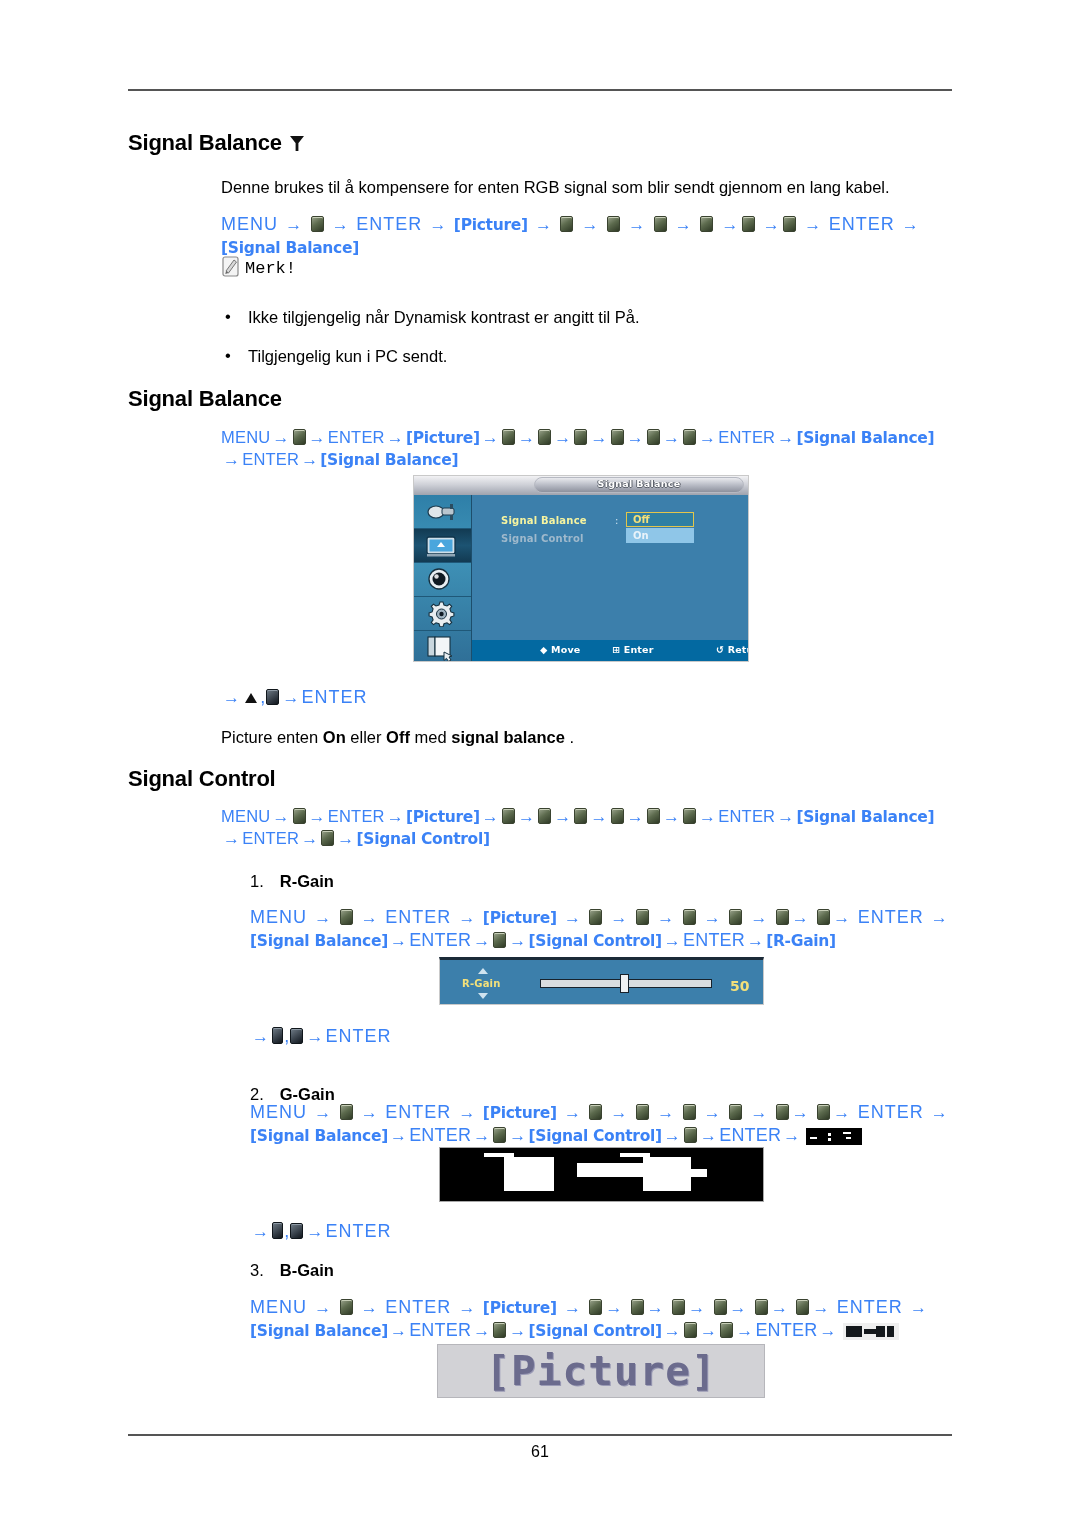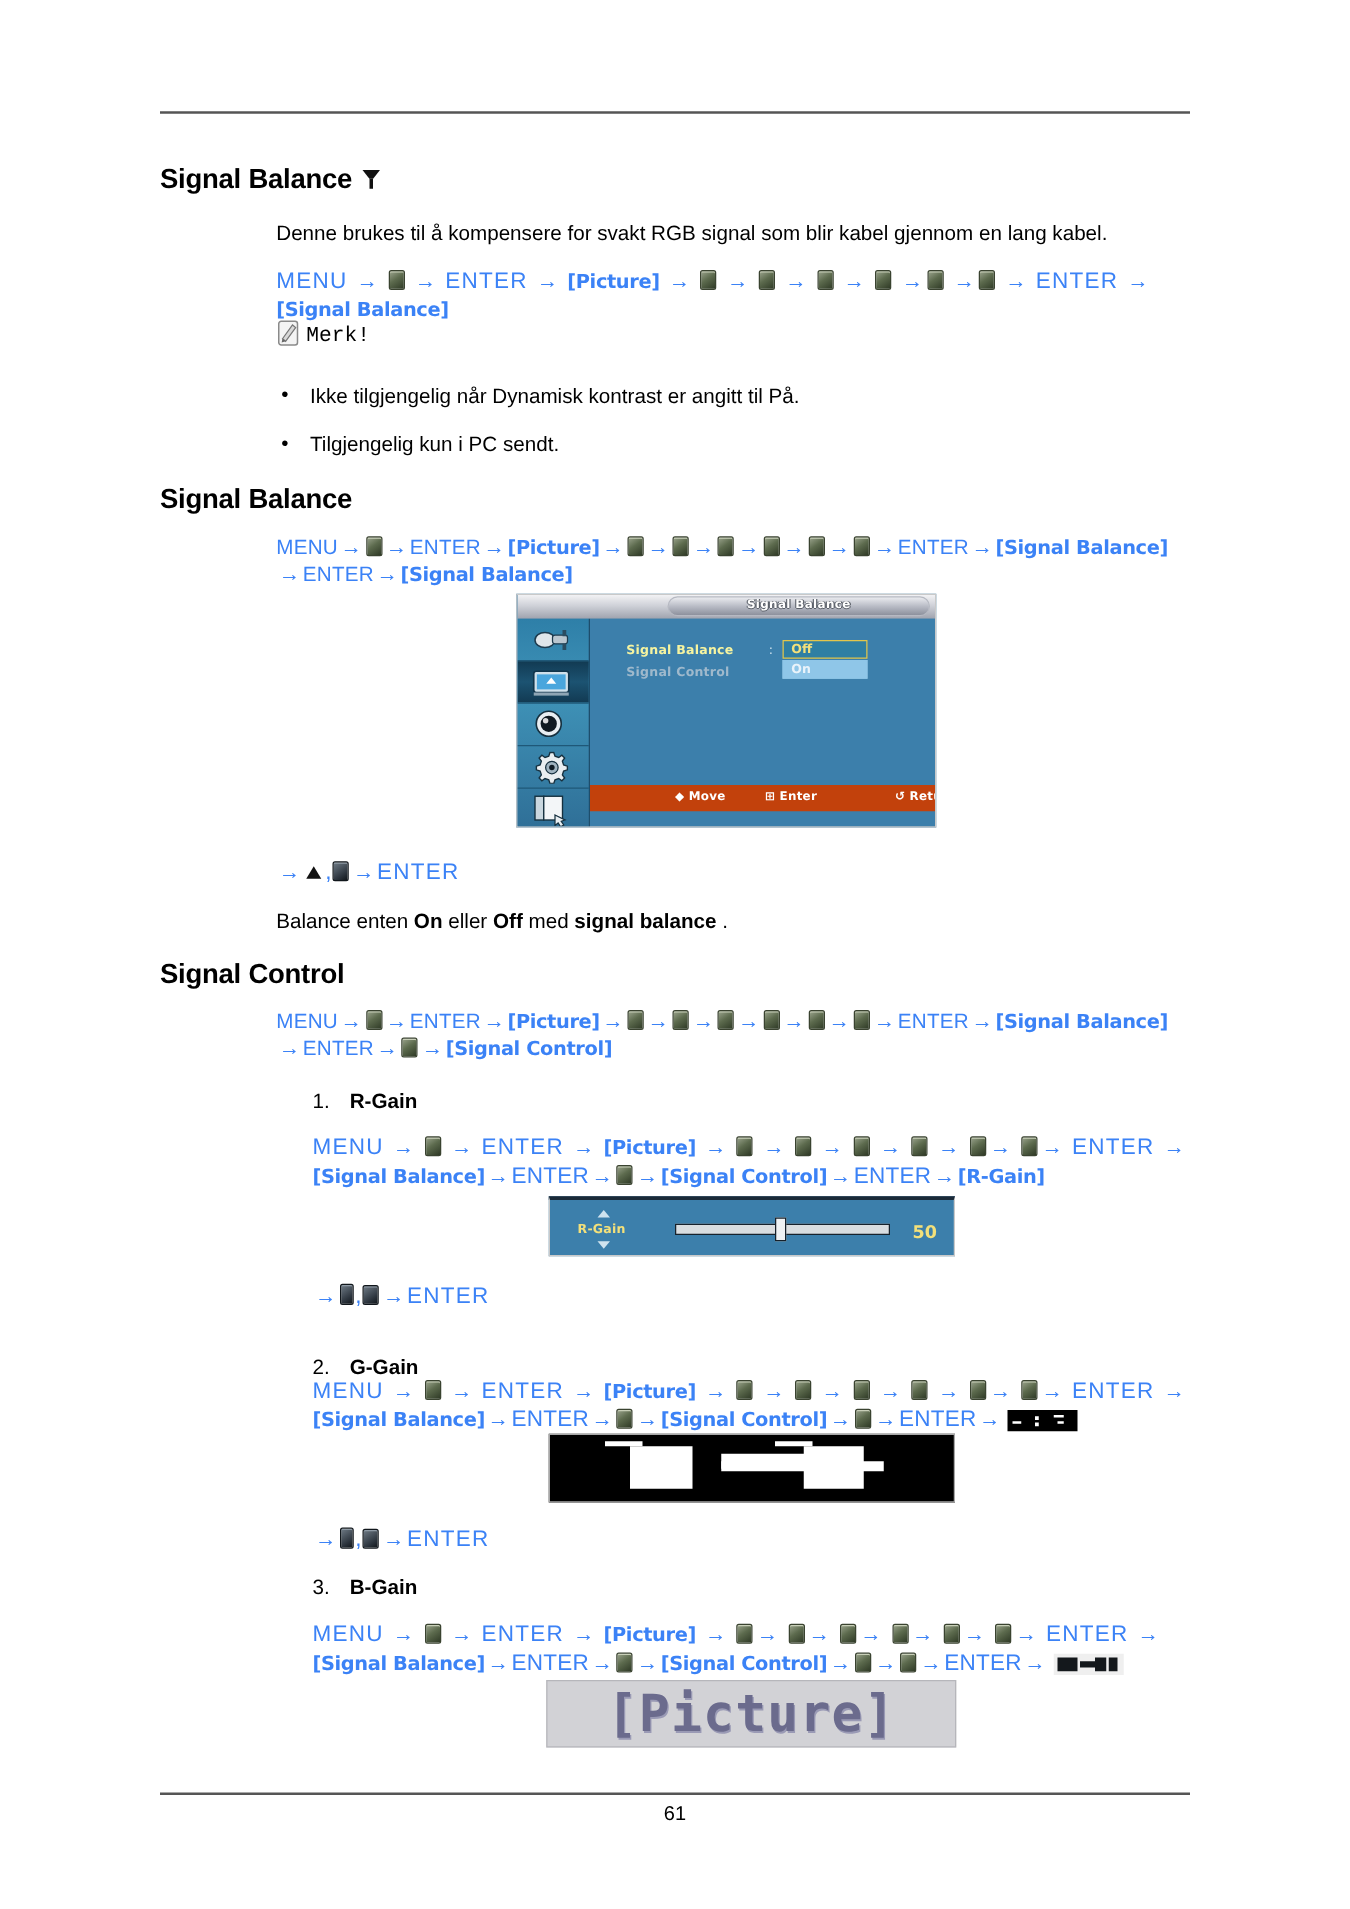--- a/index.html
+++ b/index.html
@@ -250,24 +250,24 @@
     color: #f3e07a;
   }
   .osd-opt.on {
     top: 33px;
     background: #8fc6e8;
     color: #e9f3fa;
     border: 1px solid #8fc6e8;
   }
   .osd-footer {
     position: absolute;
-    left: 58px; bottom: 12px;
+    left: 58px; bottom: 0;
     right: 0;
     height: 21px;
-    background: #c2410c;
+    background: #0369a1;
   }
   .osd-footer .fitem {
     position: absolute;
     top: 4px;
     font-size: 9.5px;
     font-weight: bold;
     color: #ffffff;
     letter-spacing: .2px;
     white-space: nowrap;
   }
@@ -392,21 +392,21 @@
 
   <div class="rule-top"></div>
 
   <h2 class="sec" style="top:130px;">
     <span>Signal Balance</span><span class="funnel-icon"><svg width="16" height="17" viewBox="0 0 16 17">
           <polygon points="1,1 15,1 9.5,8 6.5,8" fill="#111"></polygon>
           <rect x="6.6" y="8" width="2.8" height="8" fill="#111"></rect>
         </svg></span>
   </h2>
 
-  <div class="body-text" style="top:176px;">Denne brukes til å kompensere for svakt RGB signal som blir kabel gjennom en lang kabel.</div>
+  <div class="body-text" style="top:176px;">Denne brukes til å kompensere for enten RGB signal som blir sendt gjennom en lang kabel.</div>
 
   <div class="path" style="top:213px;">
     <span class="ent">MENU</span>
     <span class="arw">→</span>
     <span class="keyicon"></span>
     <span class="arw">→</span>
     <span class="ent">ENTER</span>
     <span class="arw">→</span>
     <span class="tag">[Picture]</span>
     <span class="arw">→</span>
@@ -529,21 +529,21 @@
         <span>Return</span>
       </div>
     </div>
   </div>
 
   <div class="path" style="top:686px;">
     <span class="arw">→</span><span class="uparrow"></span><span>,</span><span class="keyicon dark"></span><span class="arw">→</span><span class="ent">ENTER</span>
   </div>
 
   <div class="body-text" style="top:726px;">
-    <span>Balance enten </span><b>On</b><span> eller </span><b>Off</b><span> med </span><b>signal balance</b><span> .</span>
+    <span>Picture enten </span><b>On</b><span> eller </span><b>Off</b><span> med </span><b>signal balance</b><span> .</span>
   </div>
 
   <h2 class="sec" style="top:766px;">Signal Control</h2>
 
   <div class="path sm" style="top:806px;">
     <span>MENU</span><span class="arw">→</span><span class="keyicon"></span><span class="arw">→</span><span>ENTER</span><span class="arw">→</span><span class="tag">[Picture]</span><span class="arw">→</span><span class="keyicon"></span><span class="arw">→</span><span class="keyicon"></span><span class="arw">→</span><span class="keyicon"></span><span class="arw">→</span><span class="keyicon"></span><span class="arw">→</span><span class="keyicon"></span><span class="arw">→</span><span class="keyicon"></span><span class="arw">→</span><span>ENTER</span><span class="arw">→</span><span class="tag">[Signal Balance]</span>
     <br>
     <span class="arw">→</span><span>ENTER</span><span class="arw">→</span><span class="keyicon"></span><span class="arw">→</span><span class="tag">[Signal Control]</span>
   </div>
 

